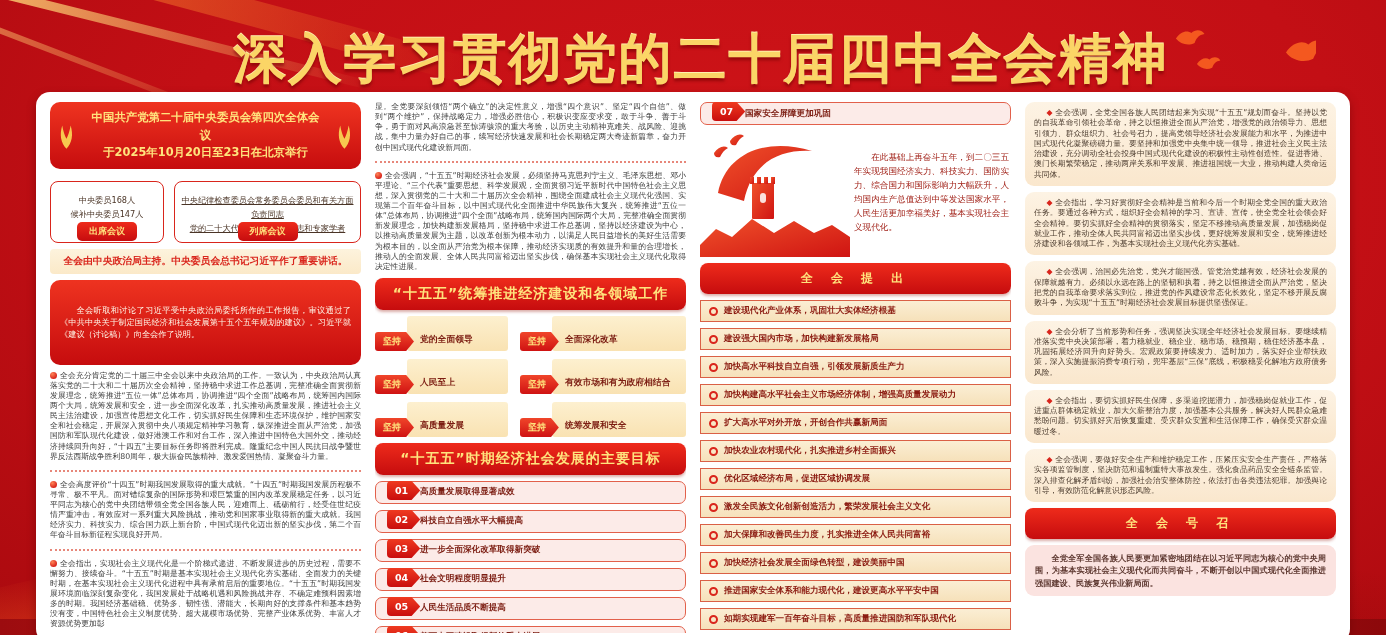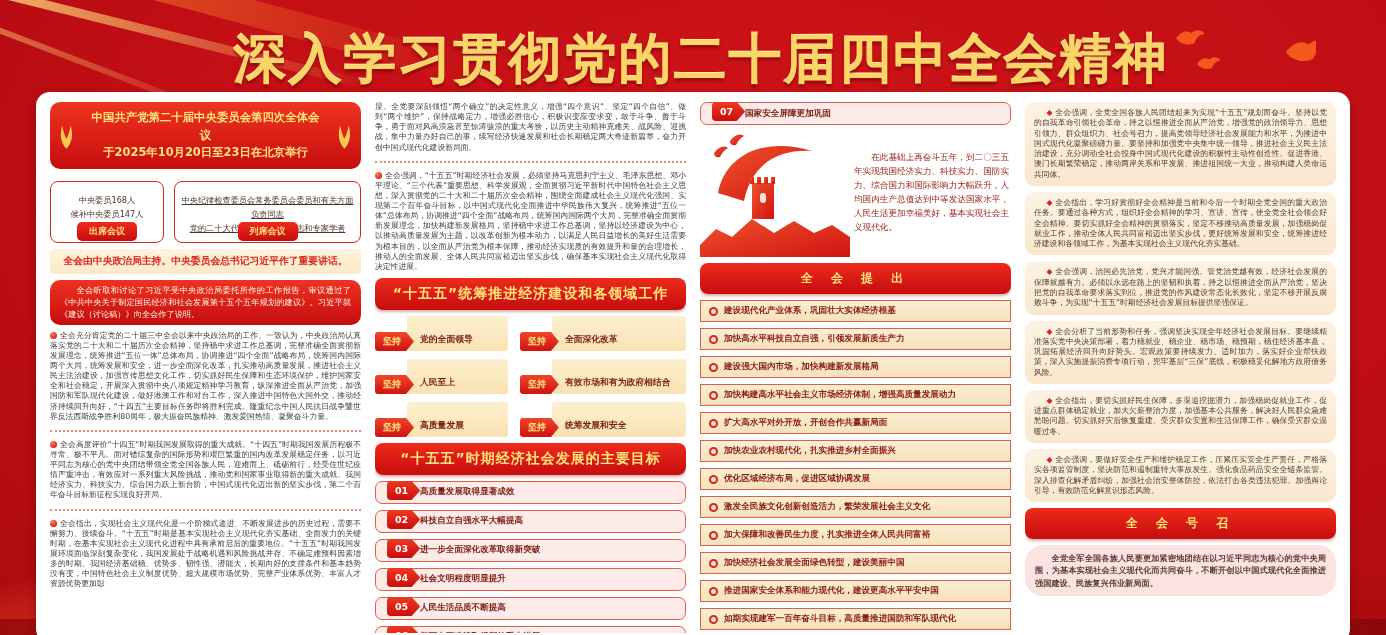--- a/index.html
+++ b/index.html
@@ -40,21 +40,21 @@
   .abrow{display:flex;gap:10px;margin-top:6px;}
   .abox{position:relative;border:1.5px solid #d9251c;border-radius:8px;background:#fff;
     padding:12px 6px 6px;font-size:8.2px;color:#4a3426;text-align:center;line-height:1.7;}
   .abox.a1{flex:0 0 100px;}
   .abox.a2{flex:1;text-decoration:underline;}
   .abox .lbl{position:absolute;top:-8px;left:50%;transform:translateX(-50%);
     background:linear-gradient(180deg,#ee2b1b,#c60c0e);color:#ffe37d;font-weight:bold;font-size:9px;
     padding:2px 12px;border-radius:5px;white-space:nowrap;margin-top:48px;}
   .host{background:linear-gradient(180deg,#fdf3dd,#fbe9c8);border-radius:4px;padding:6px 6px;
     color:#d9251c;font-weight:bold;font-size:9.8px;text-align:center;}
-  .report{background:linear-gradient(180deg,#ee3320,#c60c0e);border-radius:10px;padding:4px 10px;
+  .report{background:linear-gradient(180deg,#ee3320,#c60c0e);border-radius:10px;padding:24px 10px;
     color:#fff6e8;font-size:8.2px;line-height:1.5;text-align:justify;text-indent:2em;}
   
   .pgrid{display:grid;grid-template-columns:1fr 1.25fr;gap:8px 12px;}
   .prow{display:flex;align-items:stretch;}
   .pchip{background:linear-gradient(180deg,#f0452a,#cf1212);color:#ffe37d;font-weight:bold;font-size:9px;
     display:flex;align-items:center;padding:0 13px 0 8px;border-radius:3px;position:relative;z-index:1;
     clip-path:polygon(0 0,80% 0,100% 50%,80% 100%,0 100%);margin-top:16px;}
   .ptext{flex:1;background:linear-gradient(180deg,#fdf0cf,#f9e2b2);margin-left:-7px;
     padding:18px 6px 5px 13px;font-size:8.8px;font-weight:bold;color:#7c1d12;border-radius:3px;
     display:flex;align-items:center;}
@@ -71,21 +71,21 @@
   .vision{flex:1;font-size:8.6px;line-height:1.62;color:#a2231a;text-align:justify;text-indent:2em;
     padding:20px 2px 0 0;}
   
   .prop{display:flex;gap:6px;align-items:center;background:linear-gradient(180deg,#fbeed4,#f6e1ba);
     border:1px solid #da6046;border-radius:0;padding:4px 8px;font-size:8.6px;font-weight:bold;color:#8c1c12;}
   .ring{width:5px;height:5px;border:2px solid #d9251c;border-radius:50%;flex:none;}
   
   .c4box{background:linear-gradient(180deg,#fdf3e4,#fae7cd);border-radius:9px;padding:6px 9px;}
   .c4p{font-size:7.8px;line-height:1.32;color:#4c3c2f;text-align:justify;text-indent:1.6em;margin:0;}
   .diamond{color:#d9251c;font-size:7.8px;}
-  .callbox{background:#fbe3e0;border-radius:18px;padding:7px 10px;font-size:8.2px;line-height:1.5;
+  .callbox{background:#fbe3e0;border-radius:9px;padding:7px 10px;font-size:8.2px;line-height:1.5;
     color:#5f3a32;text-align:justify;text-indent:2em;font-weight:bold;}
 </style>
 </head>
 <body>
 
 <svg width="0" height="0" style="position:absolute">
   <defs>
     <g id="dove">
         <path d="M1 9 C5 3 11 1 15 4 C19 0 25 1 27 5 C22 6 20 8 18 13 C12 16 5 14 1 9 Z"></path>
       </g>
@@ -241,25 +241,25 @@
         <div class="vision">在此基础上再奋斗五年，到二〇三五年实现我国经济实力、科技实力、国防实力、综合国力和国际影响力大幅跃升，人均国内生产总值达到中等发达国家水平，人民生活更加幸福美好，基本实现社会主义现代化。</div>
       </div>
 
       <div class="shdr sp">全 会 提 出</div>
       <div class="prop">
           <span class="ring"></span>
           <span>建设现代化产业体系，巩固壮大实体经济根基</span>
         </div>
       <div class="prop">
           <span class="ring"></span>
+          <span>建设强大国内市场，加快构建新发展格局</span>
+        </div>
+      <div class="prop">
+          <span class="ring"></span>
           <span>加快高水平科技自立自强，引领发展新质生产力</span>
-        </div>
-      <div class="prop">
-          <span class="ring"></span>
-          <span>建设强大国内市场，加快构建新发展格局</span>
         </div>
       <div class="prop">
           <span class="ring"></span>
           <span>加快构建高水平社会主义市场经济体制，增强高质量发展动力</span>
         </div>
       <div class="prop">
           <span class="ring"></span>
           <span>扩大高水平对外开放，开创合作共赢新局面</span>
         </div>
       <div class="prop">

